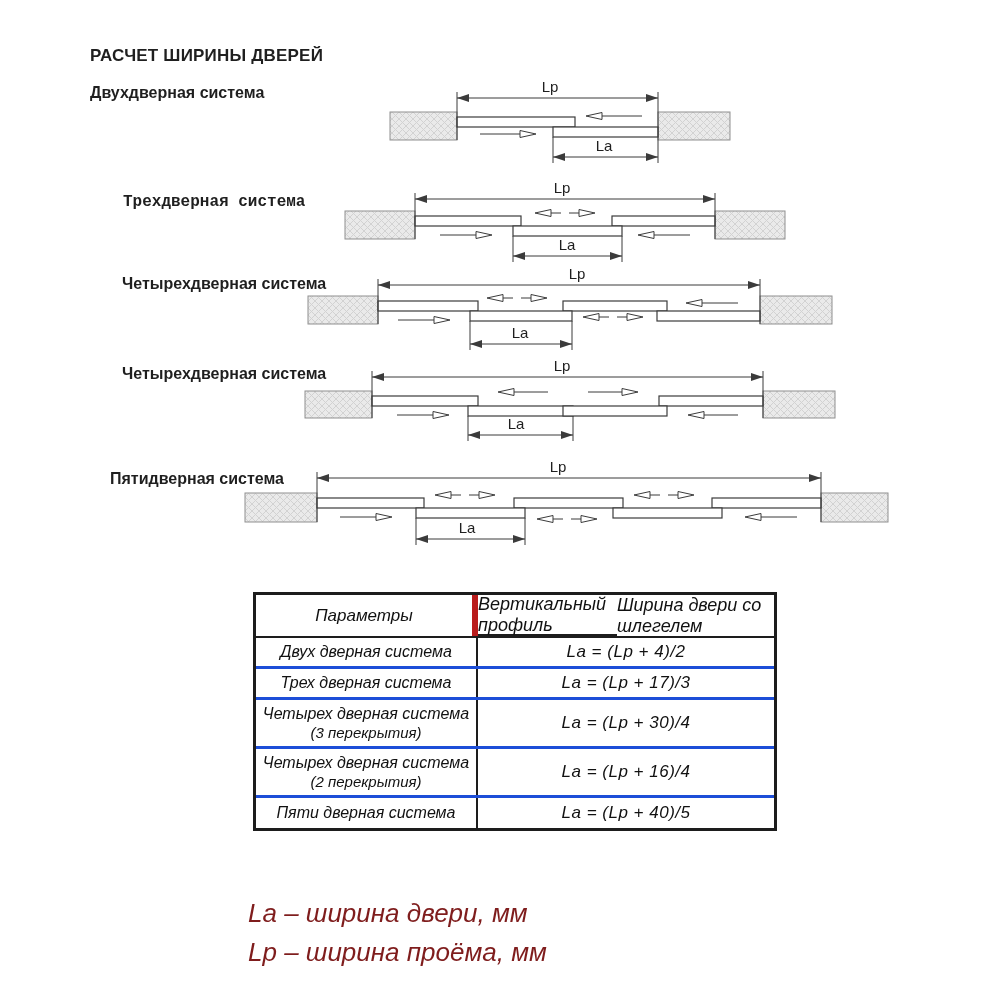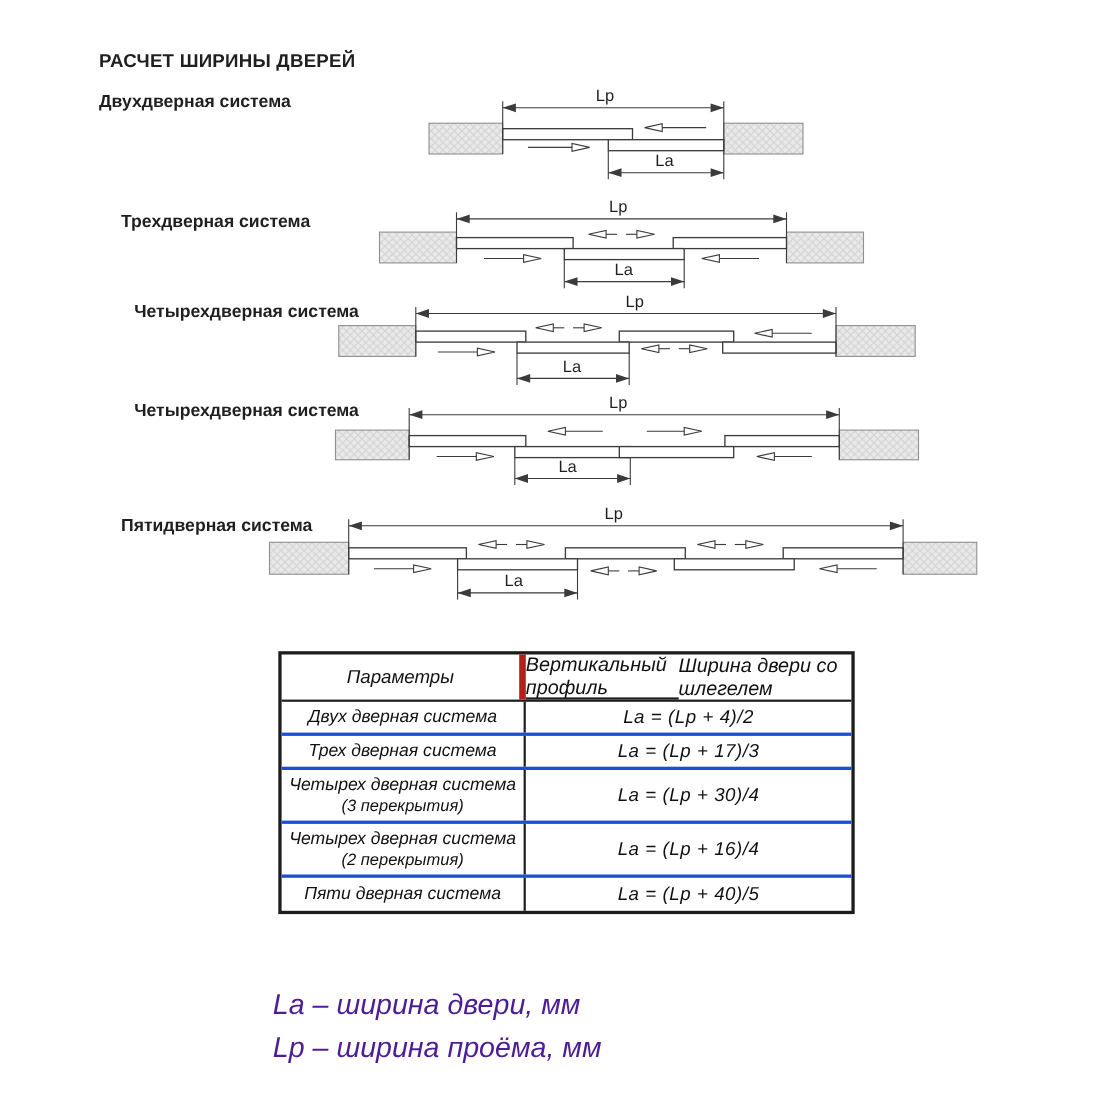--- a/index.html
+++ b/index.html
@@ -17,31 +17,31 @@
   .ftable .hdr .param { width:222px; border-right:6px solid #b91c1c; display:flex; align-items:center; justify-content:center; font-size:17px; }
   .ftable .hdr .rightcol { flex:1; display:flex; flex-direction:row; }
   .ftable .hdr .rightcol .hcell { height:41px; display:flex; align-items:center; justify-content:center; font-size:18px; }
   .ftable .hdr .rightcol .hcell.grp { border-bottom:2px solid #1d1d1d; }
   .ftable .trow { display:flex; border-bottom:3px solid #1d4ed8; }
   .ftable .trow:last-child { border-bottom:none; }
   .ftable .trow .sys { width:222px; border-right:2px solid #1d1d1d; display:flex; flex-direction:column; align-items:center; justify-content:center; text-align:center; font-size:16px; line-height:1.2; padding:2px; }
   .ftable .trow .sys .note { font-size:15px; }
   .ftable .trow .frm { flex:1; display:flex; align-items:center; justify-content:center; font-size:17px; letter-spacing:.5px; }
 
-  .legend-line { position:absolute; left:248px; font-style:italic; font-size:26px; color:#4c1d95; white-space:nowrap; }
+  .legend-line { position:absolute; left:248px; font-style:italic; font-size:26px; color:#7f1d1d; white-space:nowrap; }
 </style>
 </head>
 <body>
 
 <div class="page">
 
   <div class="doc-title">РАСЧЕТ ШИРИНЫ ДВЕРЕЙ</div>
 
   <div class="dlabel" style="left:90px;  top:84px;">Двухдверная система</div>
-  <div class="dlabel" style="left:110px; top:193px;">Трехдверная система</div>
+  <div class="dlabel" style="left:123px; top:193px;font-family:Liberation Mono, monospace;">Трехдверная система</div>
   <div class="dlabel" style="left:122px; top:275px;">Четырехдверная система</div>
   <div class="dlabel" style="left:122px; top:365px;">Четырехдверная система</div>
   <div class="dlabel" style="left:110px; top:470px;">Пятидверная система</div>
 
   <svg id="diagrams" class="drawing" width="1000" height="580" viewBox="0 0 1000 580">
     <defs>
       <pattern id="hatch" patternUnits="userSpaceOnUse" width="7" height="7">
         <rect width="7" height="7" fill="#eaeaea"></rect>
         <path d="M0 7 L7 0 M0 0 L7 7" stroke="#d2d2d2" stroke-width="1"></path>
       </pattern>

